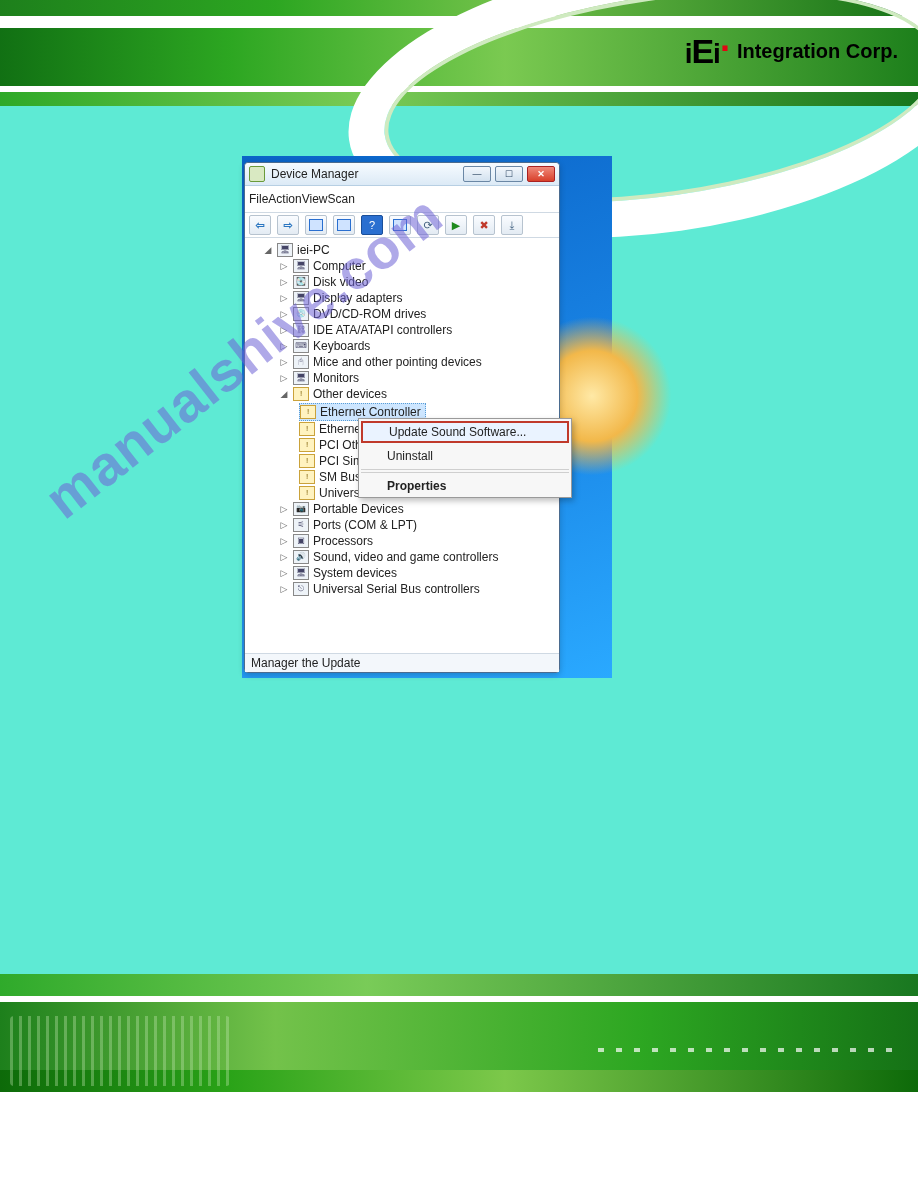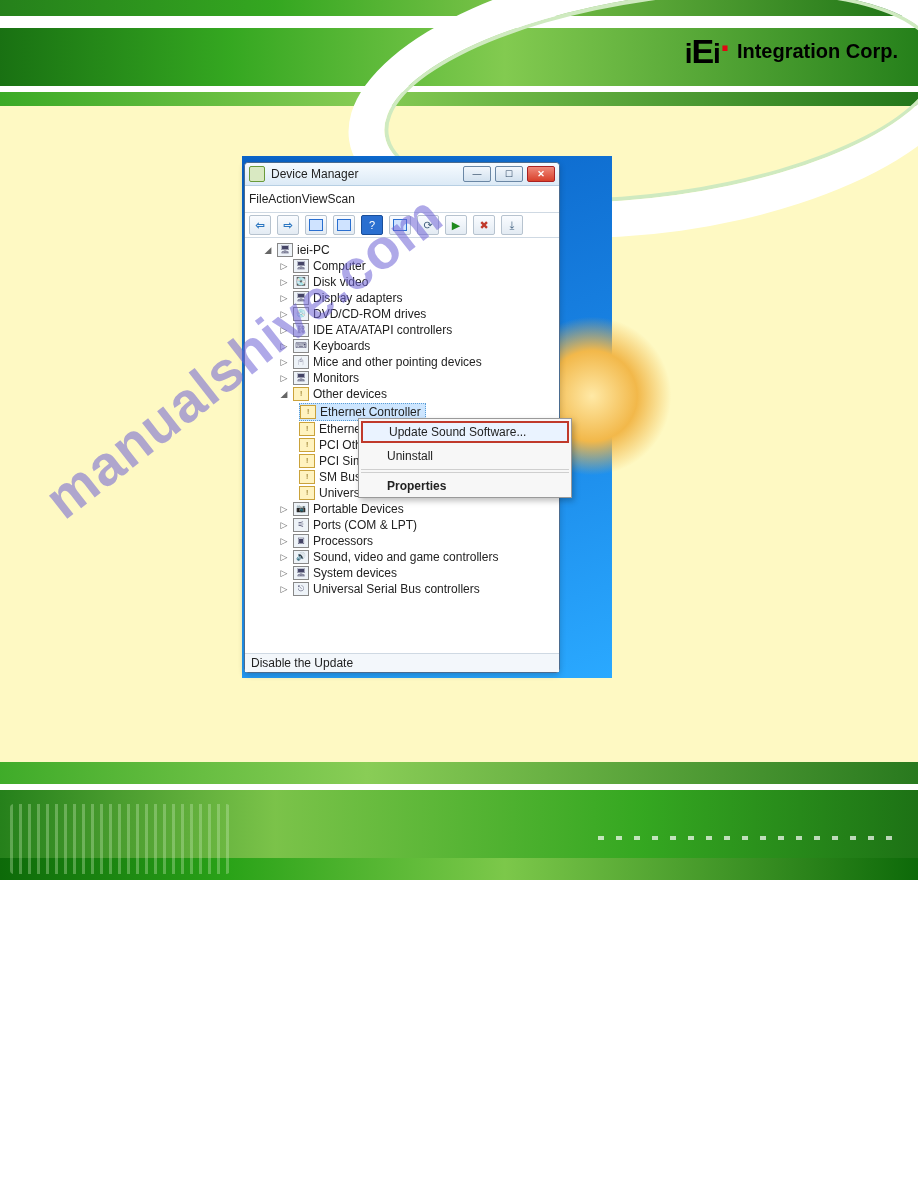--- a/index.html
+++ b/index.html
@@ -1,16 +1,16 @@
 <!DOCTYPE html>
 <html><head>
 <meta charset="utf-8">
 <style>
   html,body{margin:0;padding:0;background:#fff;font-family:"Segoe UI",Tahoma,Arial,sans-serif;font-size:12px;color:#222;}
-  .page{position:relative;width:918px;height:880px;overflow:hidden;background:#fef9c3;}
+  .page{position:relative;width:918px;height:1092px;overflow:hidden;background:#5eead4;}
   
   .band{position:absolute;left:0;width:918px;}
   .band.top{top:0;height:106px;}
   .band.bot{bottom:0;height:118px;}
   .stripe{position:absolute;left:0;width:100%;border-radius:0;}
   .top .s1{top:0;height:16px;background:linear-gradient(90deg,#1a7a12,#2aa318 30%,#74c043 55%,#116b0c 100%);opacity:.95;}
   .top .s2{top:16px;height:12px;background:#fff;}
   .top .s3{top:28px;height:58px;background:linear-gradient(90deg,#0d6a09,#2aa318 25%,#7cc84a 55%,#1a7a12 100%);opacity:.95;}
   .top .s4{top:86px;height:6px;background:#fff;}
   .top .s5{top:92px;height:14px;background:linear-gradient(90deg,#2aa318,#7cc84a 40%,#116b0c 100%);opacity:.92;}
@@ -223,21 +223,21 @@
             <span>System devices</span>
           </div>
         <div class="node ind2">
             <span class="exp">▷</span>
             <span class="ic">⎋</span>
             <span>Universal Serial Bus controllers</span>
           </div>
       </div>
 
       <div class="status">
-          <span>Disable the Update</span>
+          <span>Manager the Update</span>
         </div>
     </div>
   </div>
 
   <div class="ctx">
     <div class="row hl">Update Sound Software...</div>
     <div class="row">Uninstall</div>
     <hr>
     <hr>
     <div class="row bold">Properties</div>

